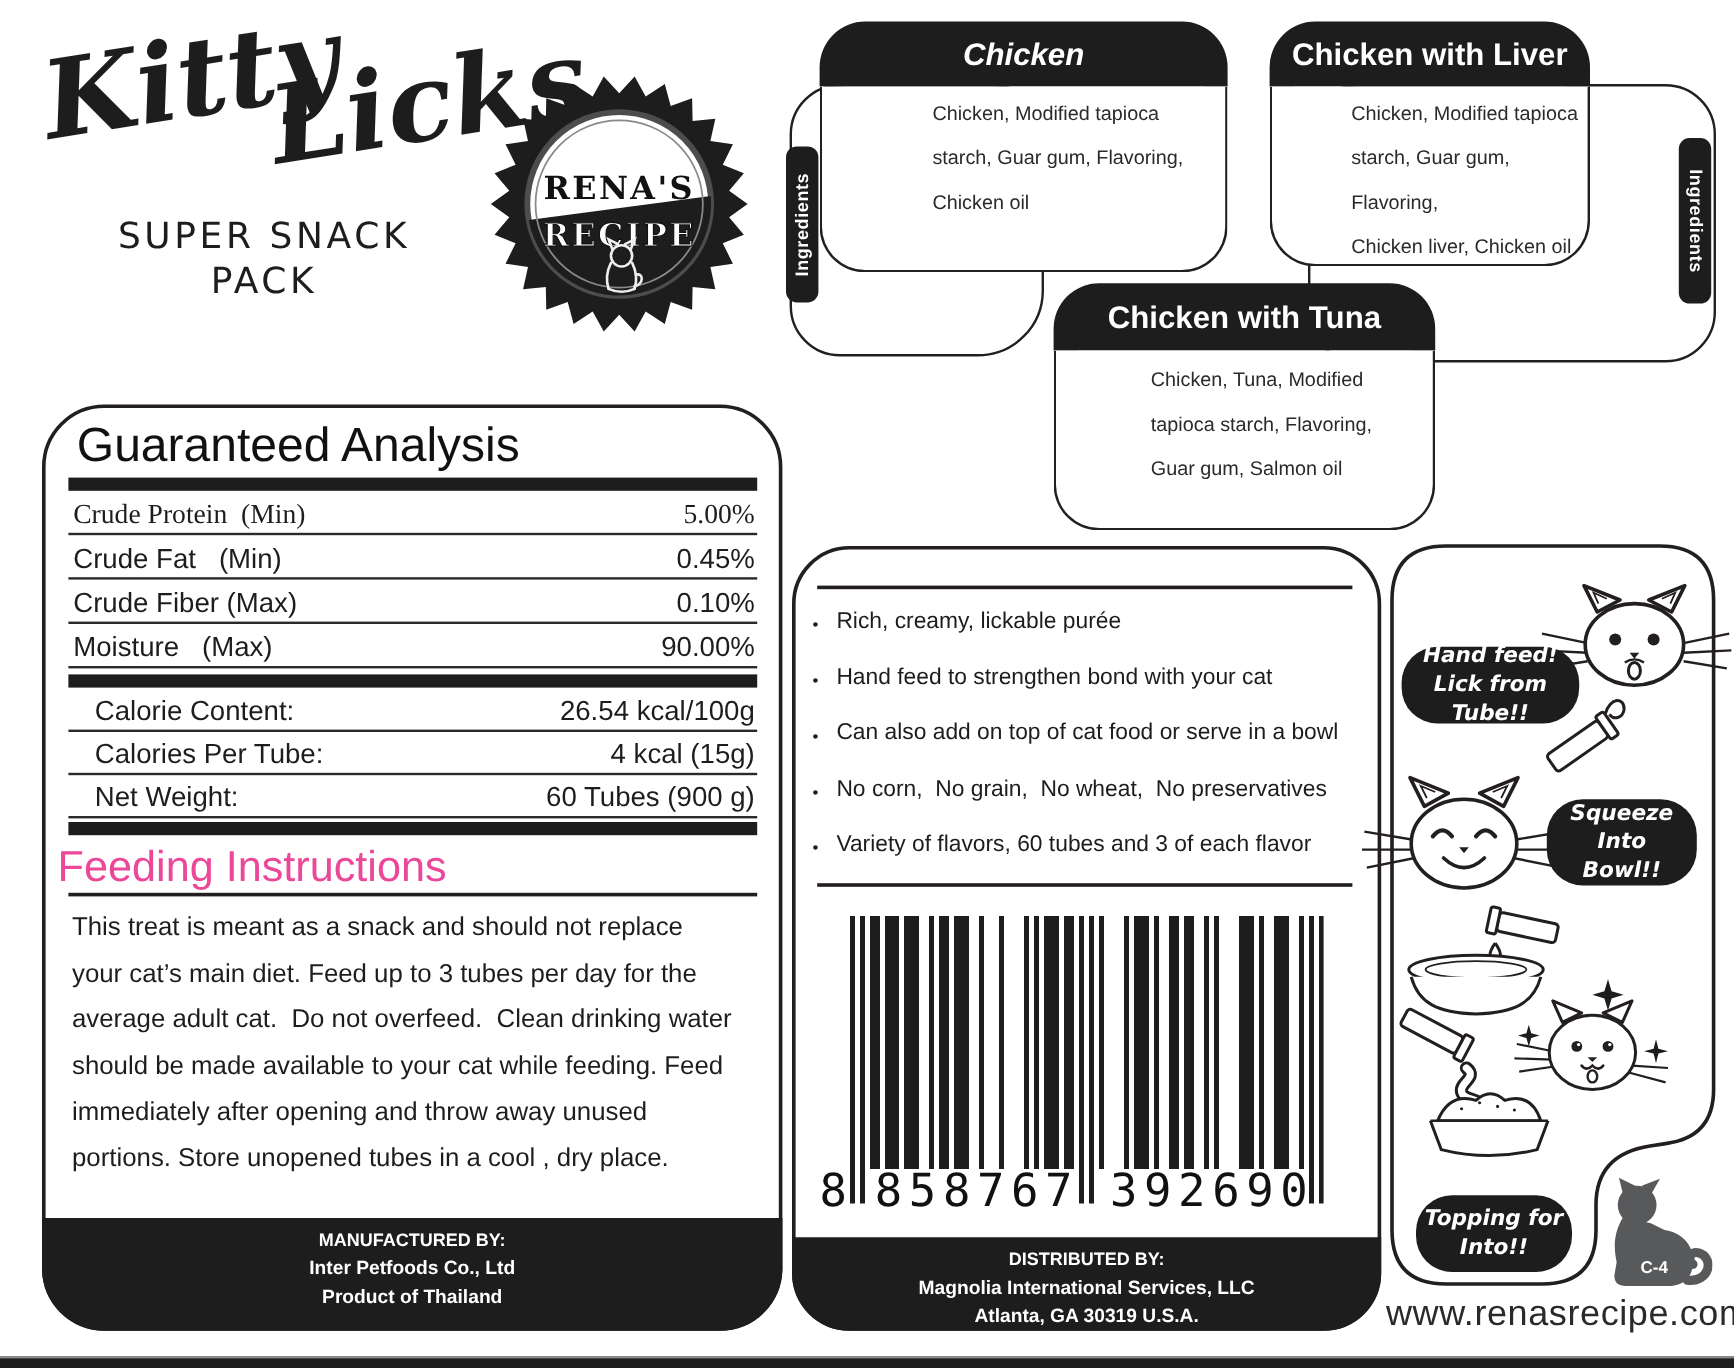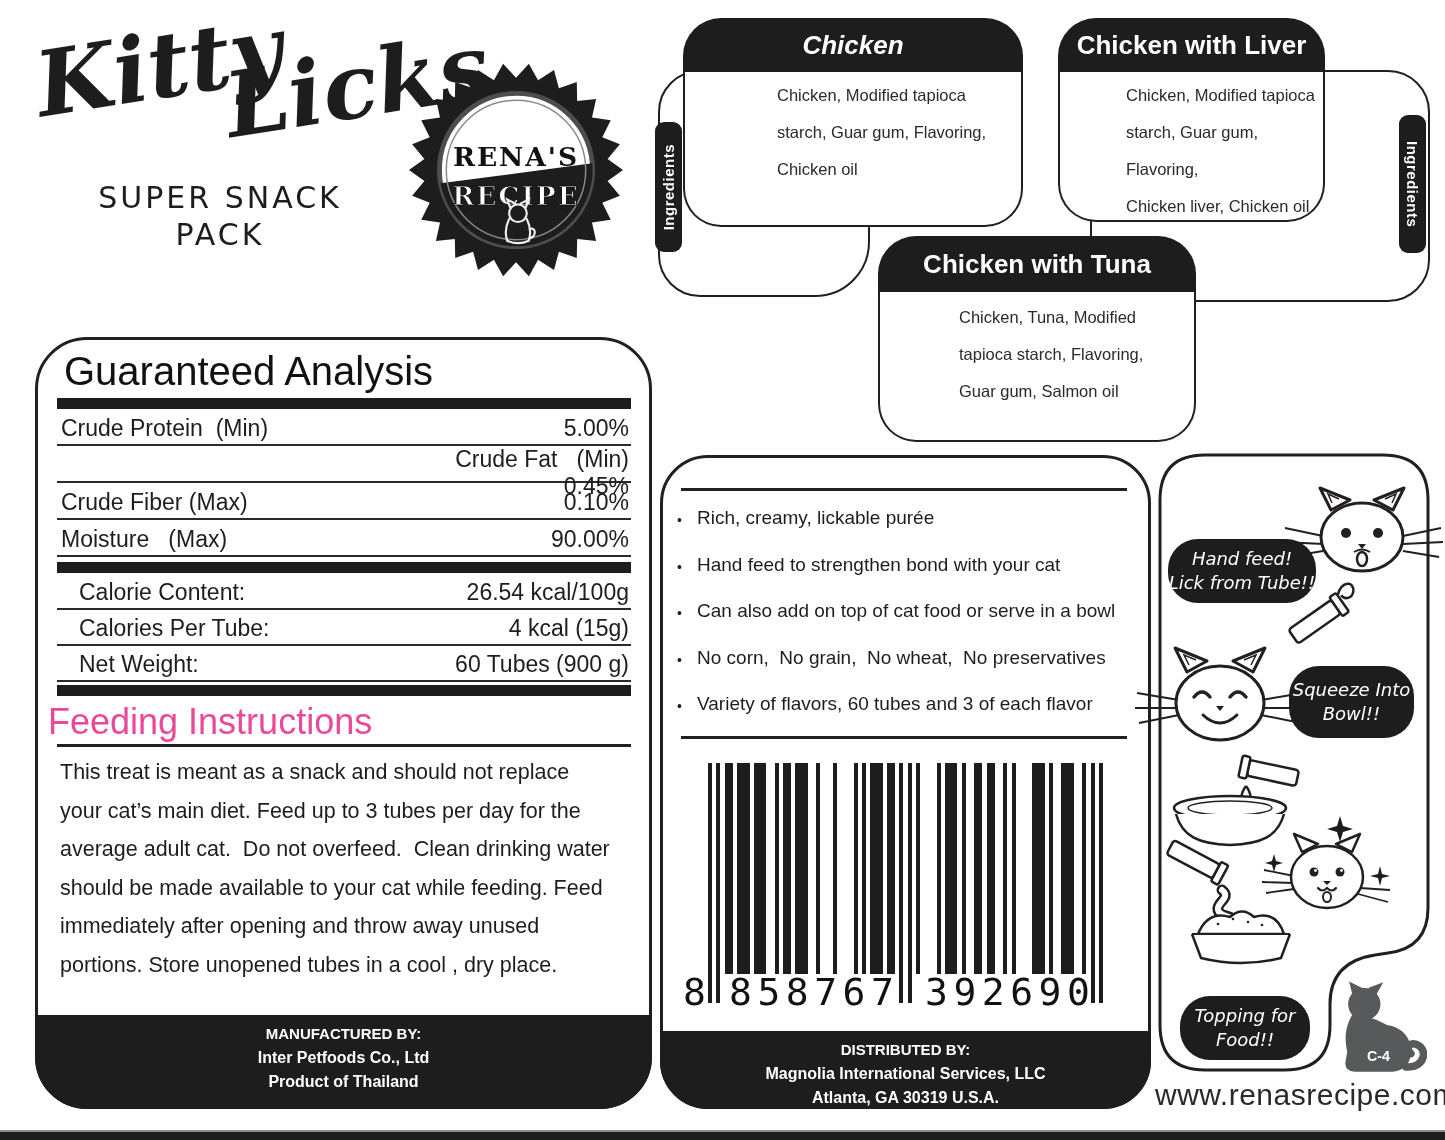--- a/index.html
+++ b/index.html
@@ -42,21 +42,21 @@
   .bullets li::before{content:"\2022";position:absolute;left:2px;top:2px;font-size:14px;}
 
   .rule{position:absolute;background:#231f20;}
 
   
   .bdigit{font-family:"DejaVu Sans Mono",monospace;font-size:38px;color:#111;letter-spacing:5.5px;}
 
   
   .bubble{position:absolute;background:#1d1d1d;border-radius:30px;color:#fff;display:flex;flex-direction:column;
     align-items:center;justify-content:center;text-align:center;
-    font-family:"DejaVu Sans",sans-serif;font-style:italic;font-weight:normal;font-size:18px;line-height:24px;}
+    font-family:"DejaVu Sans",sans-serif;font-style:italic;font-weight:bold;font-size:18px;line-height:24px;}
 
   .website{font-size:30px;color:#2a2a2a;text-align:center;letter-spacing:.5px;}
   .bottomstrip{position:absolute;left:0;top:1130px;width:1445px;height:10px;background:#1d1d1d;border-top:2px solid #8a8a8a;}
 </style>
 </head>
 <body>
 
 <div id="page">
 
   <div class="abs" style="left:28px;top:6px;width:430px;height:170px;transform:rotate(-9deg);">
@@ -117,25 +117,25 @@
       <div>tapioca starch, Flavoring,</div>
       <div>Guar gum, Salmon oil</div>
     </div>
   </div>
 
   <div class="abs bigbox" style="left:35px;top:337px;width:611px;height:766px;">
     <div class="abs ga-title" style="left:26px;top:9px;">Guaranteed Analysis</div>
     <div class="thickbar" style="left:19px;top:58px;width:574px;"></div>
 
     <div class="abs" style="left:19px;top:69px;width:574px;">
-      <div class="garow" style="height:37px;padding:4px 2px 2px 4px;">
+      <div class="garow" style="height:37px;padding:4px 2px 2px 4px;font-family:Liberation Serif, serif;">
         <span class="pre">Crude Protein  (Min)</span>
           <span>5.00%</span>
       </div>
-      <div class="garow" style="height:37px;padding:0 2px 2px 4px;flex-direction:column;">
+      <div class="garow" style="height:37px;padding:16px 2px 2px 4px;">
         <span class="pre">Crude Fat   (Min)</span>
           <span>0.45%</span>
       </div>
       <div class="garow" style="height:37px;padding:12px 2px 2px 4px;">
         <span class="pre">Crude Fiber (Max)</span>
           <span>0.10%</span>
       </div>
       <div class="garow" style="height:37px;padding:0 2px 2px 4px;">
         <span class="pre">Moisture   (Max)</span>
           <span>90.00%</span>
@@ -337,21 +337,21 @@
       <circle cx="30" cy="18" r="1.3" fill="#231f20"></circle>
         <circle cx="45" cy="13" r="1.3" fill="#231f20"></circle>
       <circle cx="60" cy="16" r="1.3" fill="#231f20"></circle>
         <circle cx="74" cy="19" r="1.3" fill="#231f20"></circle>
       <path d="M4,28 L13,52 Q53,62 93,52 L102,28" fill="#fff" stroke="#231f20" stroke-width="2.5"></path>
       <path d="M4,28 H102" stroke="#231f20" stroke-width="2"></path>
     </g>
   </svg>
   <div class="bubble" style="left:1180px;top:996px;width:130px;height:64px;">
     <div>Topping for</div>
-    <div>Food!!</div>
+    <div>Into!!</div>
   </div>
 
   <svg class="abs" style="left:1332px;top:978px;" width="95" height="98" viewBox="0 0 100 100">
     <polygon points="22,18 18,2 34,10" fill="#58595b"></polygon>
     <polygon points="46,17 54,3 38,9" fill="#58595b"></polygon>
     <circle cx="34" cy="26" r="17" fill="#58595b"></circle>
     <path d="M22,36 C12,52 14,66 16,76 L14,88 Q14,97 24,97 L64,97 Q82,95 83,77 C84,60 72,50 58,48 L46,42 Z" fill="#58595b"></path>
     <path d="M78,92 C98,94 102,72 88,68 C80,66 78,74 83,78" fill="none" stroke="#58595b" stroke-width="8" stroke-linecap="round"></path>
     <text x="49" y="86" text-anchor="middle" font-family="Liberation Sans,sans-serif" font-weight="bold" font-size="15" fill="#ffffff">C-4</text>
   </svg>

